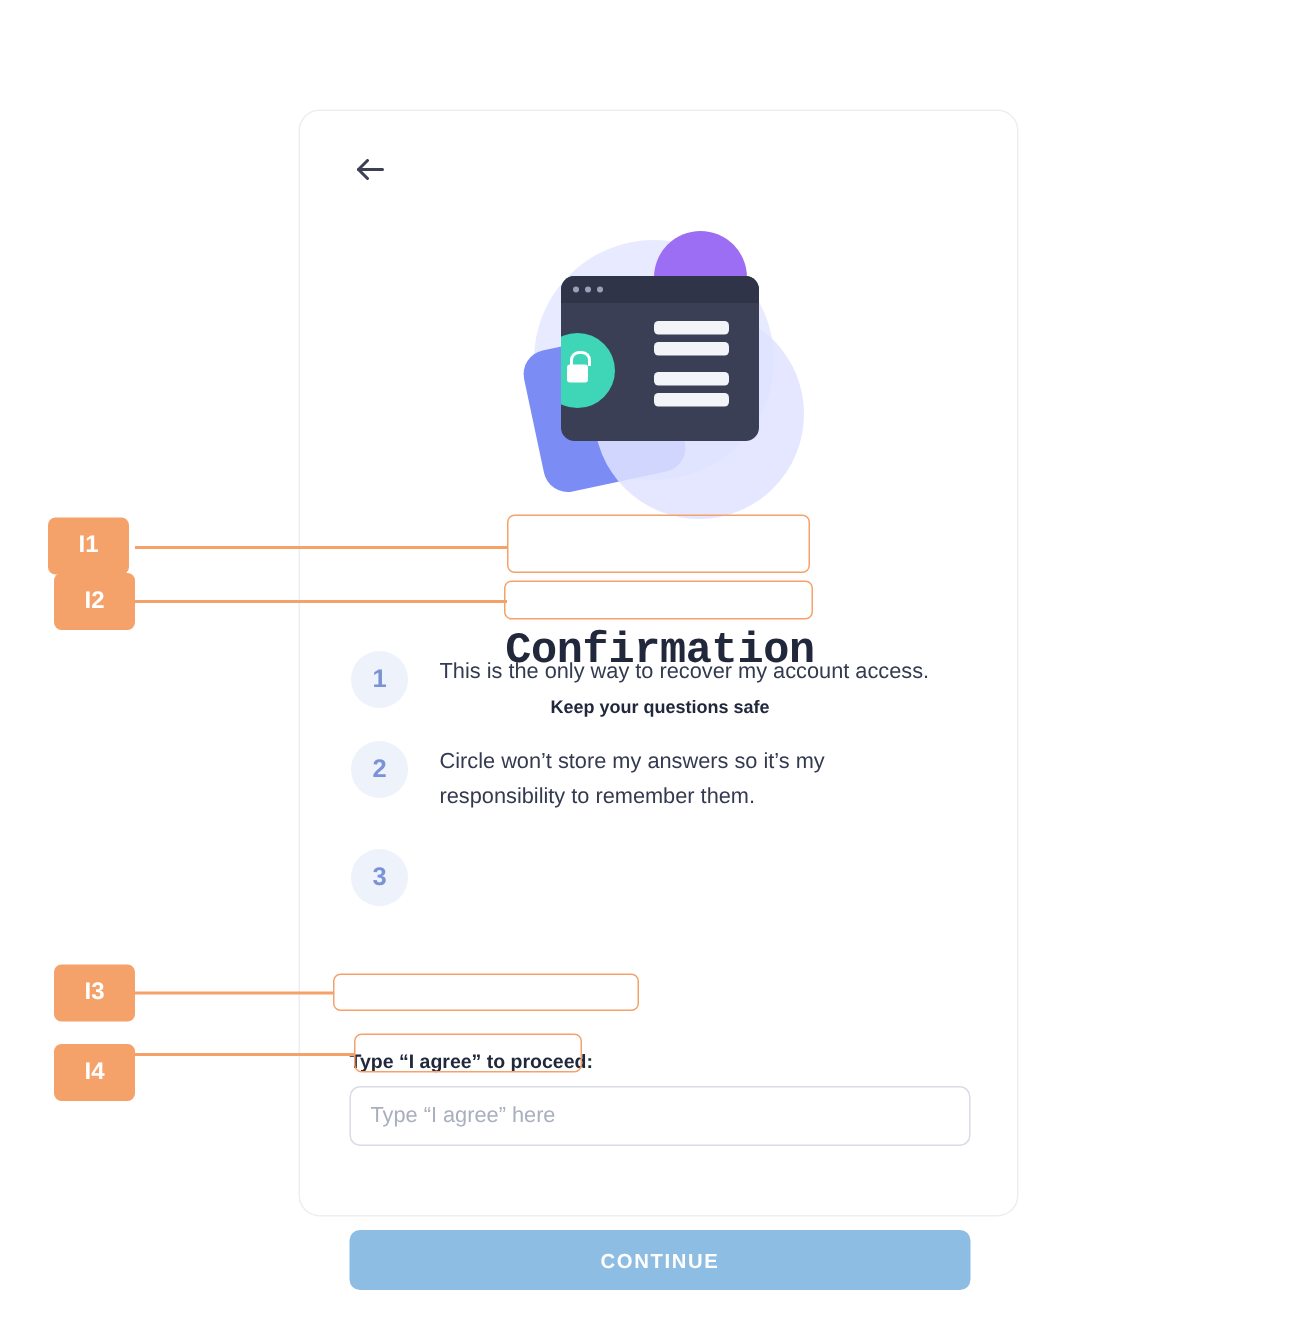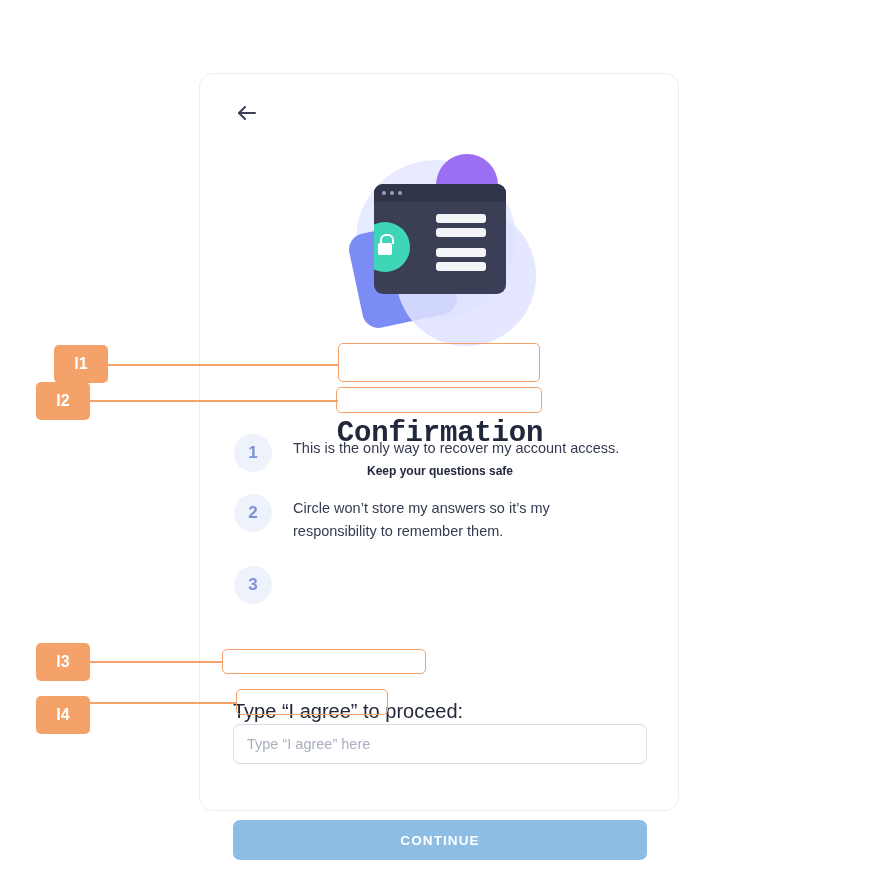--- a/index.html
+++ b/index.html
@@ -208,22 +208,22 @@
     color: #343a4f;
     padding-top: 3px;
     max-width: 330px;
   }
 
   
   .field-label {
     position: absolute;
     left: 33px;
     top: 626px;
-    font-size: 20px;
-    font-weight: normal;
+    font-size: 13px;
+    font-weight: bold;
     color: #22283c;
   }
   .text-input {
     position: absolute;
     left: 33px;
     top: 650px;
     width: 414px;
     height: 40px;
     box-sizing: border-box;
     border: 1px solid #d8dce6;
@@ -336,21 +336,21 @@
     </div>
   </div>
 
   <div class="field-label">Type “I agree” to proceed:</div>
   <input class="text-input" type="text" placeholder="Type “I agree” here" style="">
   <button class="continue-btn">CONTINUE</button>
 </div>
 
 <div>
 
-  <div class="ann-tag" style="left:54px; top:345px;">I1</div>
+  <div class="ann-tag" style="left:32px; top:345px;">I1</div>
   <div class="ann-line" style="left:90px; top:364px; width:248px;"></div>
   <div class="ann-box" style="left:338px; top:343px; width:202px; height:39px;"></div>
 
   <div class="ann-tag" style="left:36px; top:382px;">I2</div>
   <div class="ann-line" style="left:90px; top:400px; width:248px;"></div>
   <div class="ann-box" style="left:336px; top:387px; width:206px; height:26px;"></div>
 
   <div class="ann-tag" style="left:36px; top:643px;">I3</div>
   <div class="ann-line" style="left:90px; top:661px; width:132px;"></div>
   <div class="ann-box" style="left:222px; top:649px; width:204px; height:25px;"></div>

